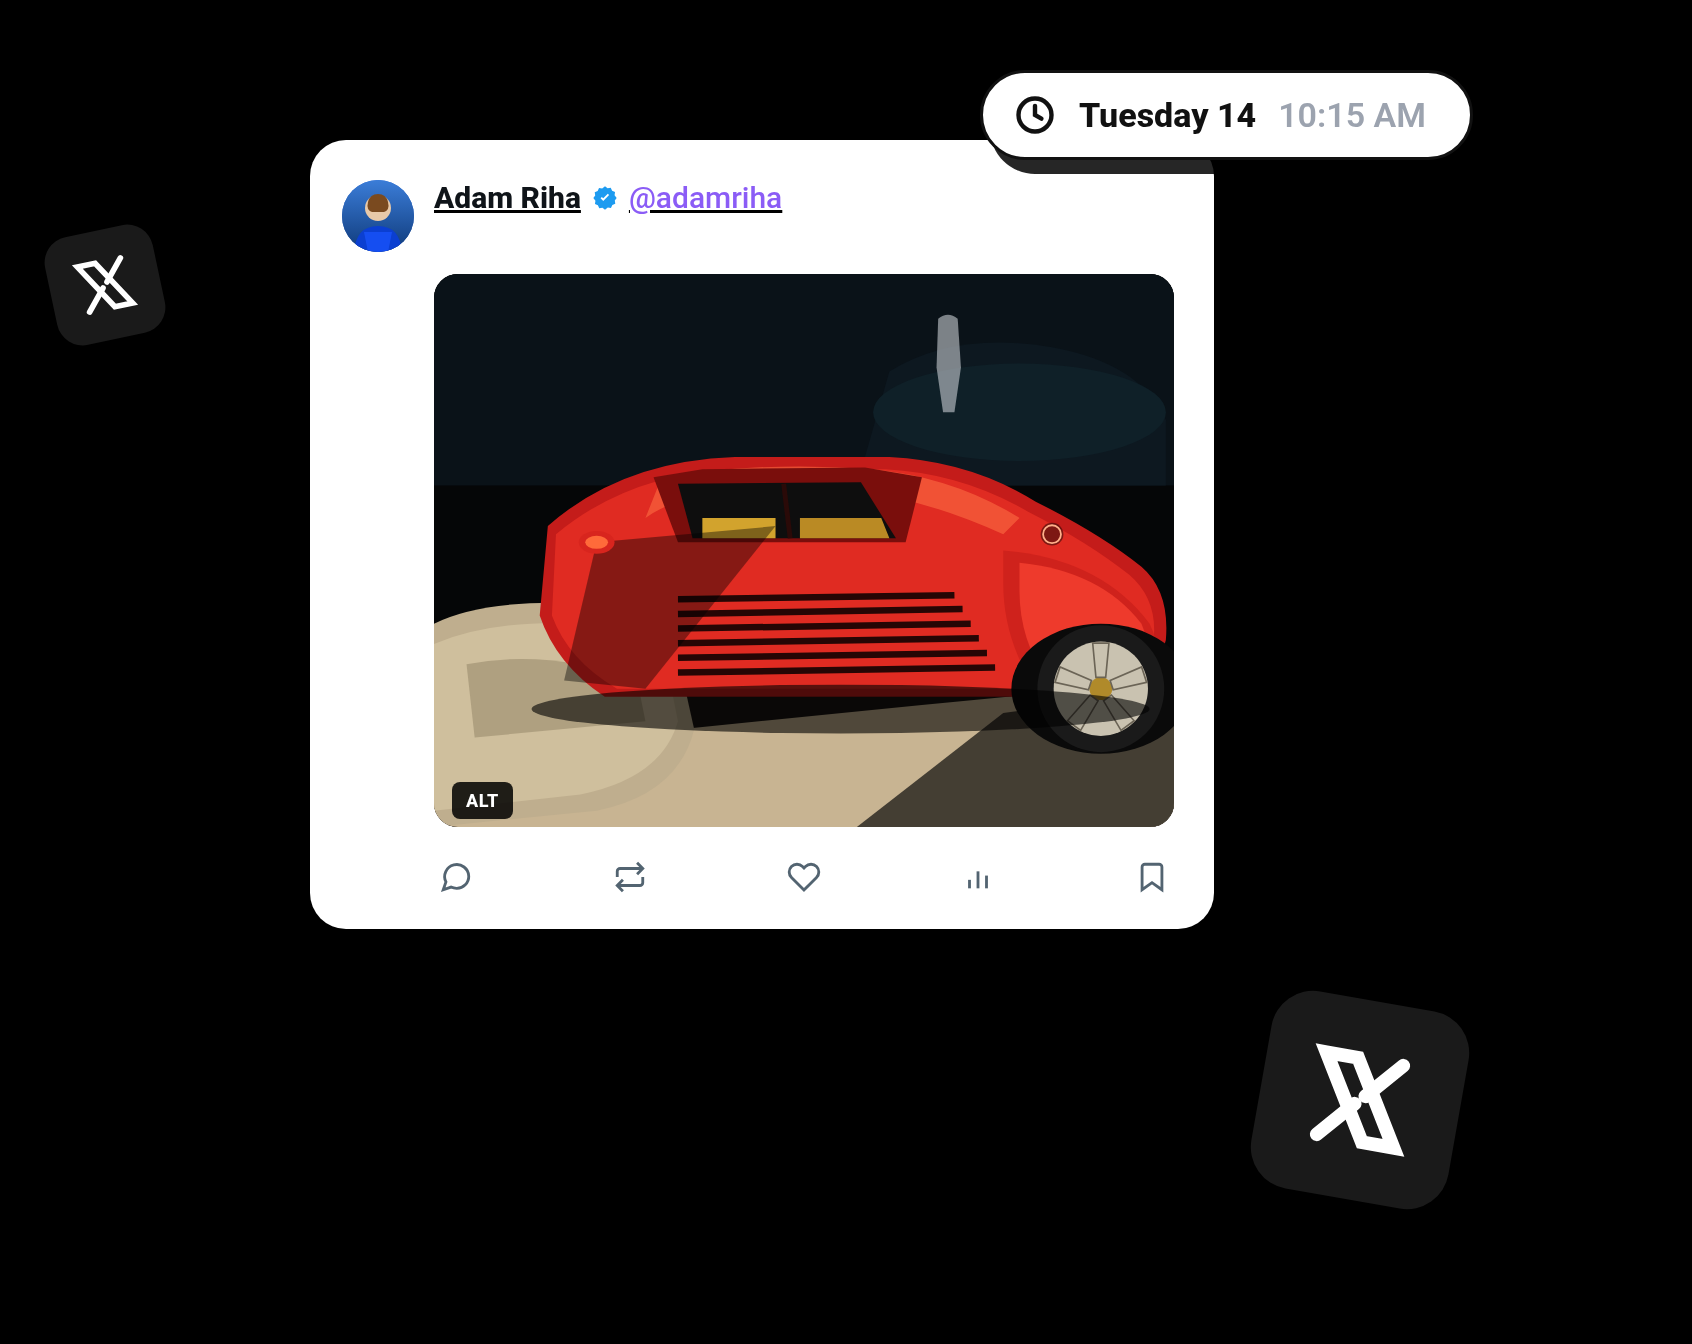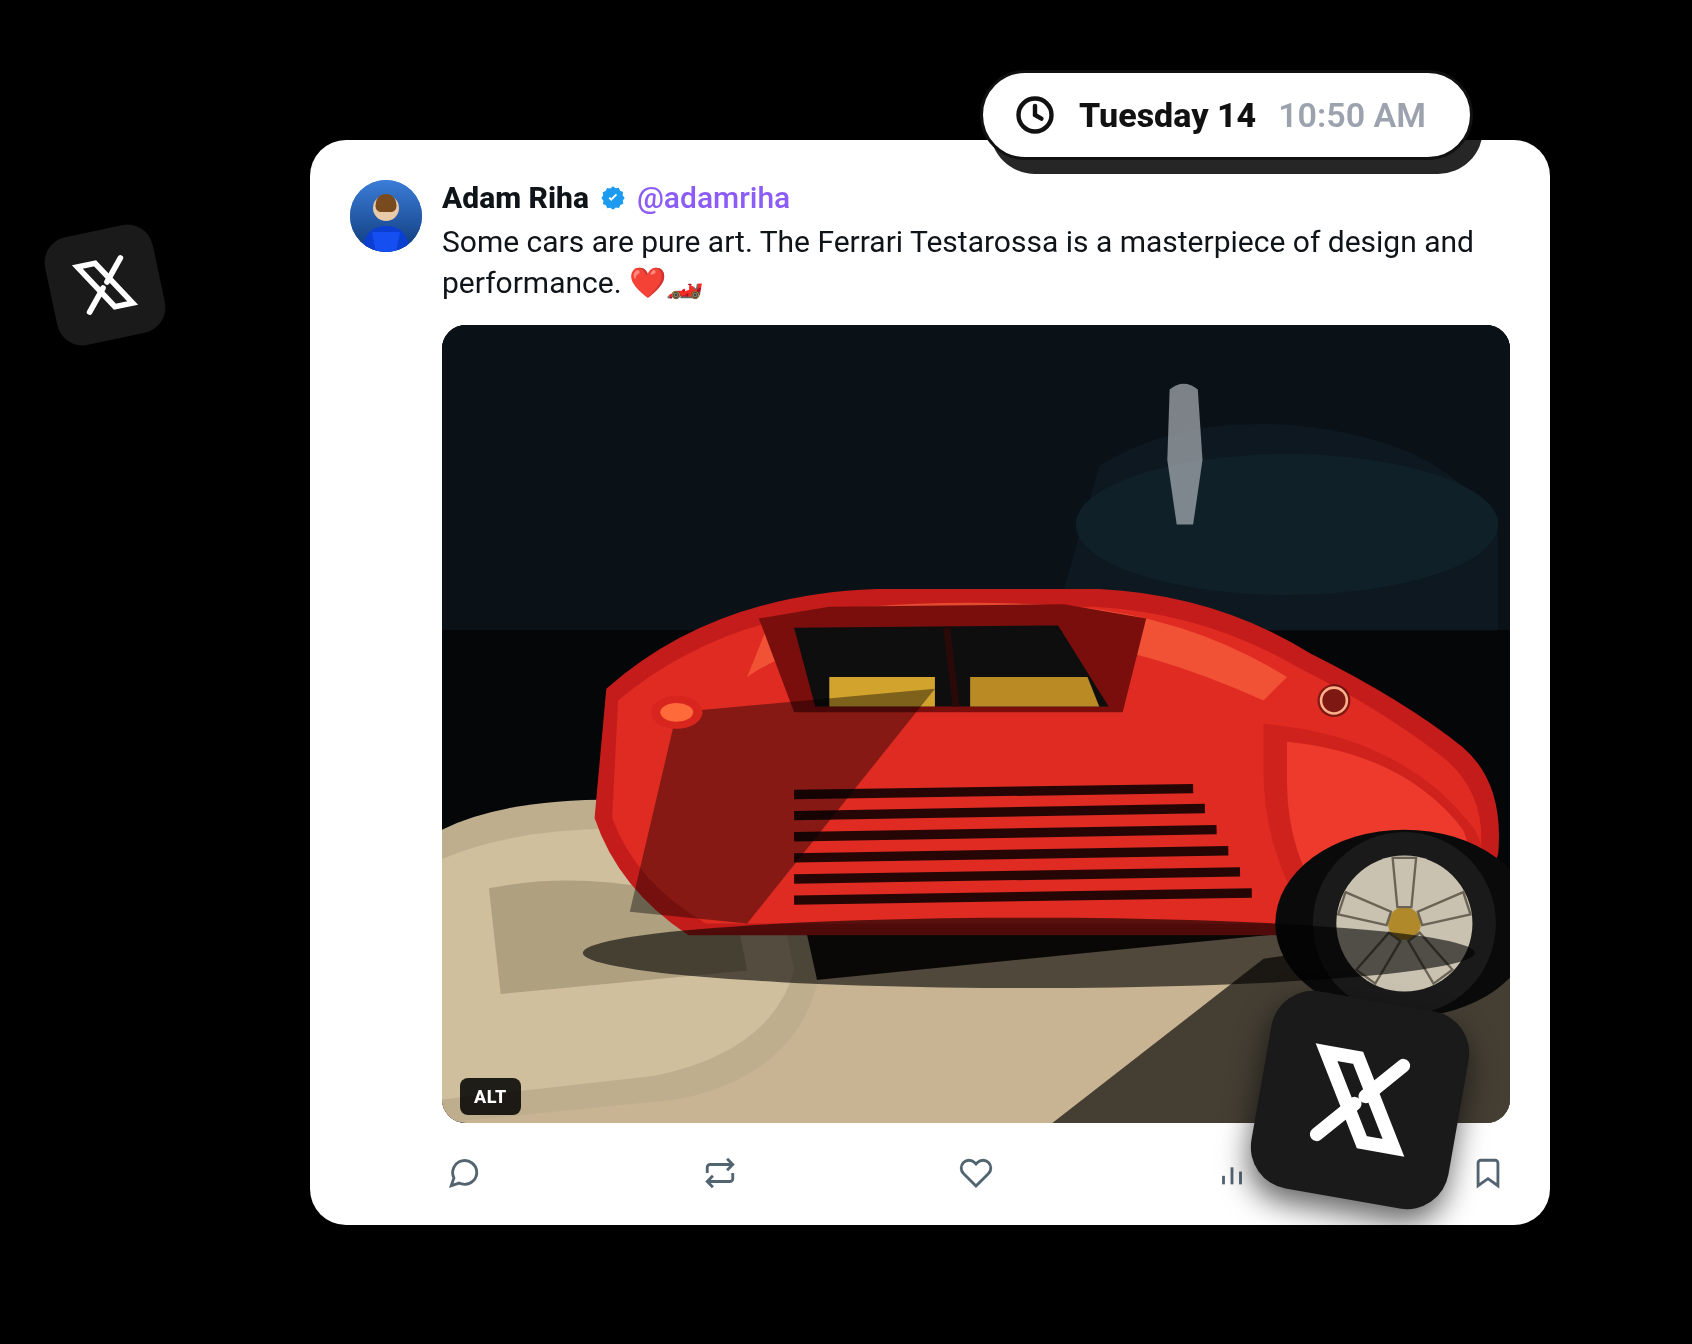--- a/index.html
+++ b/index.html
@@ -10,25 +10,26 @@
     font-family: -apple-system, BlinkMacSystemFont, "Segoe UI", Roboto, Helvetica, Arial, sans-serif;
     position: relative;
     overflow: hidden;
   }
 
   
   .tweet-card {
     position: absolute;
     left: 310px;
     top: 140px;
-    width: 1240px;
+    width: 904px;
     background: #fff;
     border-radius: 36px;
     box-shadow: 0 18px 40px rgba(0,0,0,0.5), 0 0 0 1px rgba(0,0,0,0.05);
-    padding: 40px 40px 30px 40px;
+    padding: 40px 40px 30px 32px;
+    text-decoration: underline;
   }
 
   .tweet-header {
     display: flex;
     gap: 20px;
   }
   .avatar {
     width: 72px;
     height: 72px;
     border-radius: 50%;
@@ -181,21 +182,20 @@
       <div class="name-line">
         <span class="display-name">Adam Riha</span>
         <span class="verified">
           <svg viewBox="0 0 24 24" fill="currentColor">
             <path d="M12 2l2.2 1.6 2.7-.4 1.2 2.5 2.5 1.2-.4 2.7L22 12l-1.6 2.2.4 2.7-2.5 1.2-1.2 2.5-2.7-.4L12 22l-2.2-1.6-2.7.4-1.2-2.5-2.5-1.2.4-2.7L2 12l1.6-2.2-.4-2.7 2.5-1.2 1.2-2.5 2.7.4L12 2z"></path>
             <path d="M10.5 14.5l-2.3-2.3 1.1-1.1 1.2 1.2 3.9-3.9 1.1 1.1-5 5z" fill="#fff"></path>
           </svg>
         </span>
         <span class="handle">@adamriha</span>
       </div>
-      <div class="tweet-text">Some cars are pure art. The Ferrari Testarossa is a masterpiece of design and performance. ❤️🏎️</div>
     </div>
   </div>
 
   <div class="media">
     <svg viewBox="0 0 910 680" preserveAspectRatio="xMidYMid slice">
 
       <rect width="910" height="680" fill="#050607"></rect>
       <rect y="0" width="910" height="260" fill="#0a1218"></rect>
 
       <path d="M560 120 Q640 70 760 90 Q870 110 900 180 L900 260 L520 260 Z" fill="#0d1820"></path>
@@ -308,21 +308,21 @@
 </div>
 
 <div class="timestamp-pill">
   <span class="clock-icon">
     <svg viewBox="0 0 24 24" fill="none" stroke="currentColor" stroke-width="2.4" stroke-linecap="round">
       <circle cx="12" cy="12" r="9"></circle>
       <path d="M12 7v5l3.5 2"></path>
     </svg>
   </span>
   <span class="date">Tuesday 14</span>
-  <span class="time">10:50 AM</span>
+  <span class="time">10:15 AM</span>
 </div>
 
 <div class="x-tile large">
   <svg viewBox="0 0 24 24" fill="none" stroke="currentColor" stroke-width="2" stroke-linecap="round">
     <path d="M3 3 L10 3 L21 21 L14 21 Z"></path>
     <path d="M20 3 L13 11"></path>
     <path d="M4 21 L11 13"></path>
   </svg>
 </div>
 

